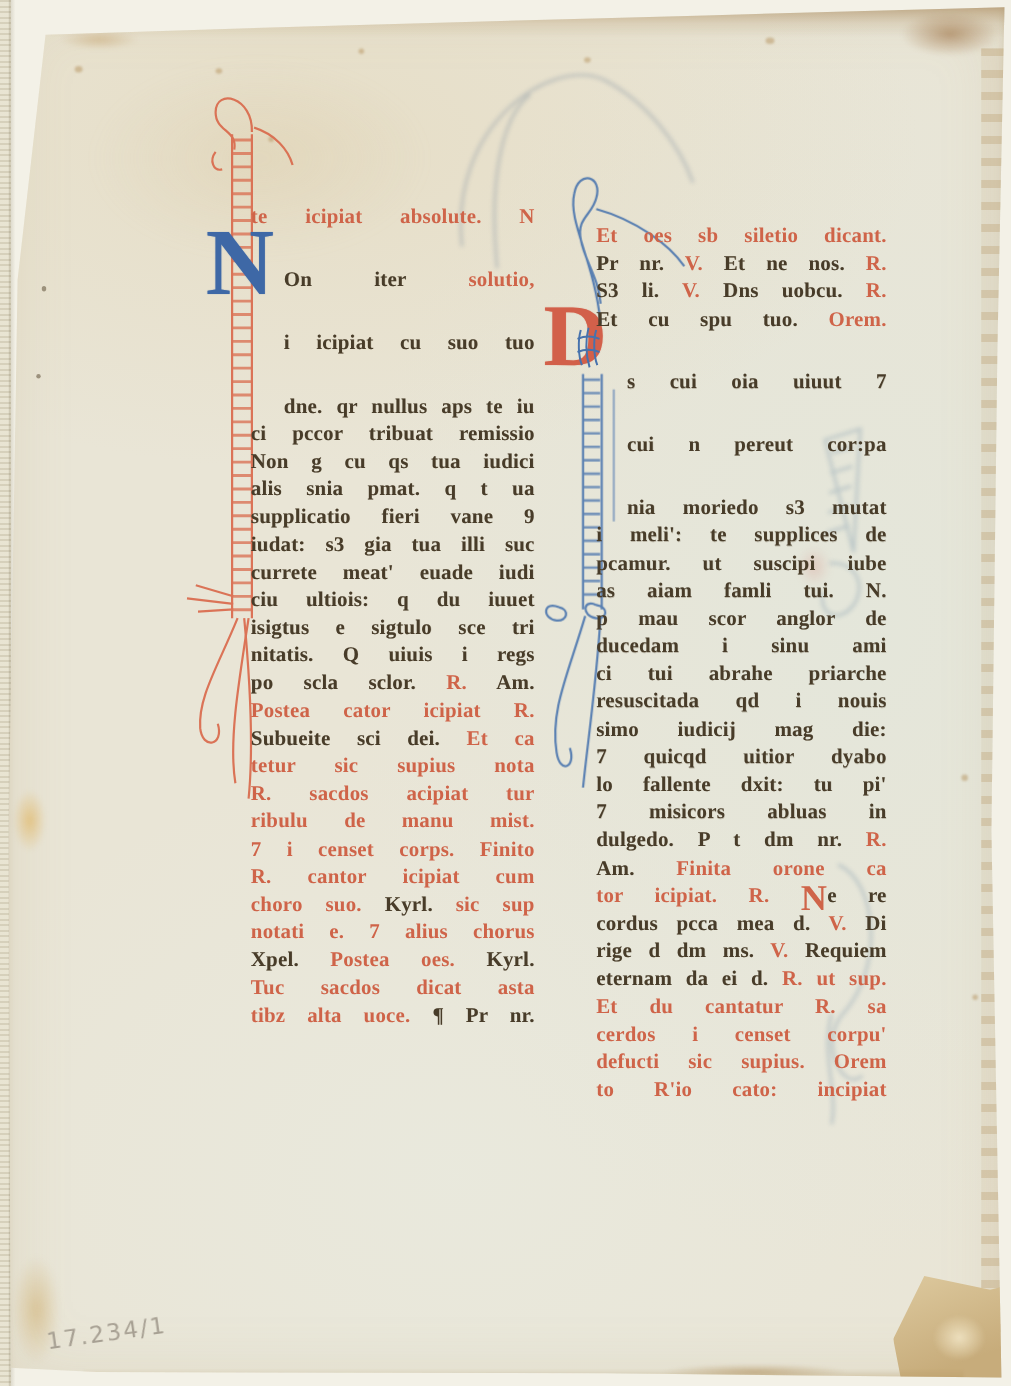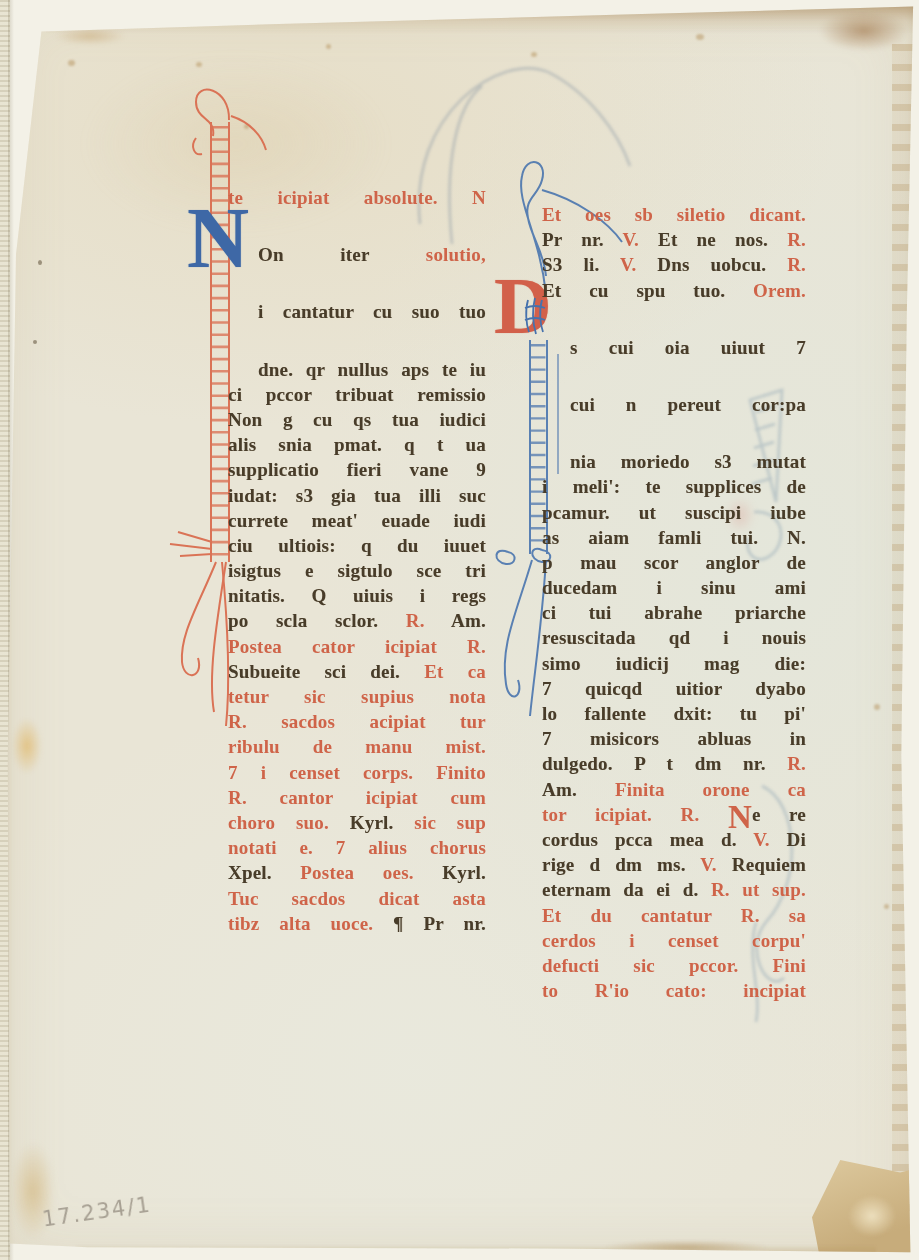--- a/index.html
+++ b/index.html
@@ -175,21 +175,21 @@
         <path d="M8,4 C5,14 6,28 9,36"></path>
         <path d="M15,2 C12,14 13,28 16,38"></path>
         <path d="M22,4 C19,14 20,28 23,36"></path>
         <path d="M5,12 Q15,8 25,12 M5,24 Q15,20 25,24"></path>
       </g>
     </svg>
 
     <div id="col-left" class="column" style="left:222px;top:183px;width:258px">
         <div class="line"><span class="seg-r">te icipiat absolute. N</span></div>
         <div class="line indent"><span class="seg-k">On iter </span><span class="seg-r">solutio,</span></div>
-        <div class="line indent"><span class="seg-k">i cantatur cu suo tuo</span></div>
+        <div class="line indent"><span class="seg-k">i icipiat cu suo tuo</span></div>
         <div class="line indent"><span class="seg-k">dne. qr nullus aps te iu</span></div>
         <div class="line"><span class="seg-k">ci pccor tribuat remissio</span></div>
         <div class="line"><span class="seg-k">Non g cu qs tua iudici</span></div>
         <div class="line"><span class="seg-k">alis snia pmat. q t ua</span></div>
         <div class="line"><span class="seg-k">supplicatio fieri vane 9</span></div>
         <div class="line"><span class="seg-k">iudat: s3 gia tua illi suc</span></div>
         <div class="line"><span class="seg-k">currete meat' euade iudi</span></div>
         <div class="line"><span class="seg-k">ciu ultiois: q du iuuet</span></div>
         <div class="line"><span class="seg-k">isigtus e sigtulo sce tri</span></div>
         <div class="line"><span class="seg-k">nitatis. Q uiuis i regs</span></div>
@@ -227,19 +227,19 @@
         <div class="line"><span class="seg-k">lo fallente dxit: tu pi'</span></div>
         <div class="line"><span class="seg-k">7 misicors abluas in</span></div>
         <div class="line"><span class="seg-k">dulgedo. P t dm nr. </span><span class="seg-r">R.</span></div>
         <div class="line"><span class="seg-k">Am. </span><span class="seg-r">Finita orone ca</span></div>
         <div class="line"><span class="seg-r">tor icipiat. R. </span><span class="seg-rb">N</span><span class="seg-k">e re</span></div>
         <div class="line"><span class="seg-k">cordus pcca mea d. </span><span class="seg-r">V. </span><span class="seg-k">Di</span></div>
         <div class="line"><span class="seg-k">rige d dm ms. </span><span class="seg-r">V. </span><span class="seg-k">Requiem</span></div>
         <div class="line"><span class="seg-k">eternam da ei d. </span><span class="seg-r">R. ut sup.</span></div>
         <div class="line"><span class="seg-r">Et du cantatur R. sa</span></div>
         <div class="line"><span class="seg-r">cerdos i censet corpu'</span></div>
-        <div class="line"><span class="seg-r">defucti sic pccor. Fini</span></div>
+        <div class="line"><span class="seg-r">defucti sic supius. Orem</span></div>
         <div class="line"><span class="seg-r">to R'io cato: incipiat</span></div>
       </div>
 
     <div class="inscription">17.234/1</div>
   </div>
 </div>
 
 </body></html>

